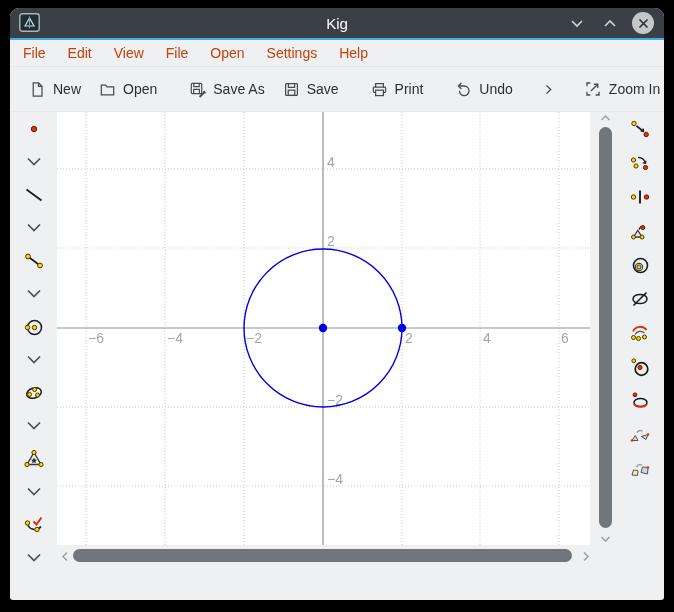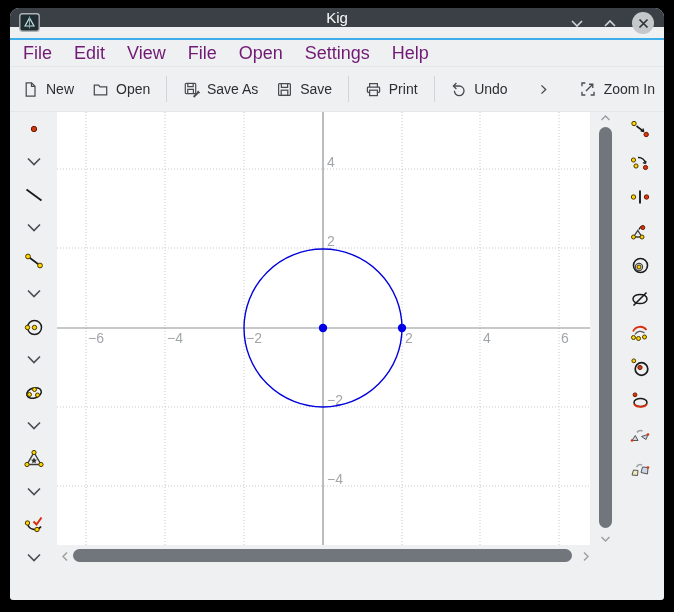--- a/index.html
+++ b/index.html
@@ -2,40 +2,40 @@
 <html><head>
 <meta charset="utf-8">
 <style>
   * { margin:0; padding:0; box-sizing:border-box; }
   html,body { width:674px; height:612px; background:#000; overflow:hidden;
               font-family:"Liberation Sans", sans-serif; }
   .window { position:absolute; left:10px; top:8px; width:654px; height:592px;
             background:#eff0f1; border-radius:9px 9px 3px 3px; overflow:hidden; }
 
   
-  .titlebar { position:absolute; left:0; top:0; right:0; height:19px; background:#3a4046;
+  .titlebar { position:absolute; left:0; top:0; right:0; height:32px; background:#3a4046;
               display:flex; align-items:center;padding-left:11px; }
   .app-icon { position:absolute; left:9px; top:5px; width:21px; height:19px; }
   .title { position:absolute; left:0; right:0; text-align:center; color:#fbfcfc;
            font-size:15px; line-height:30px; }
   .tb-controls { position:absolute; right:10px; top:0; height:30px; display:flex;
                  align-items:center; gap:11px; }
   .ctl-btn { width:22px; height:22px; display:flex; align-items:center; justify-content:center; }
   .close-btn { width:22px; height:22px; border-radius:50%; background:#c4c8cb;
                display:flex; align-items:center; justify-content:center; }
   .accent { position:absolute; left:0; top:30px; right:0; height:2px; background:#3daee9; }
 
   
   .menubar { position:absolute; left:0; top:32px; right:0; height:26px; display:flex;
              align-items:center; padding-left:2px; }
-  .menu-item { padding:4px 11px; font-size:18px; color:#701a75; }
+  .menu-item { padding:4px 11px; font-size:14px; color:#c2410c; }
 
   
   .toolbar { position:absolute; left:0; top:58px; right:0; height:46px; display:flex;
-             align-items:center; padding-left:3px; border-top:1px solid #e4e6e7;
+             align-items:center; padding-left:10px; border-top:1px solid #e4e6e7;
              border-bottom:1px solid #e4e6e7; }
   .tool-btn { display:flex; align-items:center; gap:7px; padding:6px 9px; font-size:14px;
               color:#2c2f32; white-space:nowrap; }
   .tool-sep { width:1px; height:26px; background:#d2d5d7; margin:0 7px; }
   .sp12 { margin-left:10px;align-items:center; }
 
   
   .left-rail { position:absolute; left:0; top:104px; width:47px; bottom:10px;
                display:flex; flex-direction:column; align-items:center; }
   .left-rail .rail-item { height:33px; display:flex; align-items:center; justify-content:center; width:40px; }

